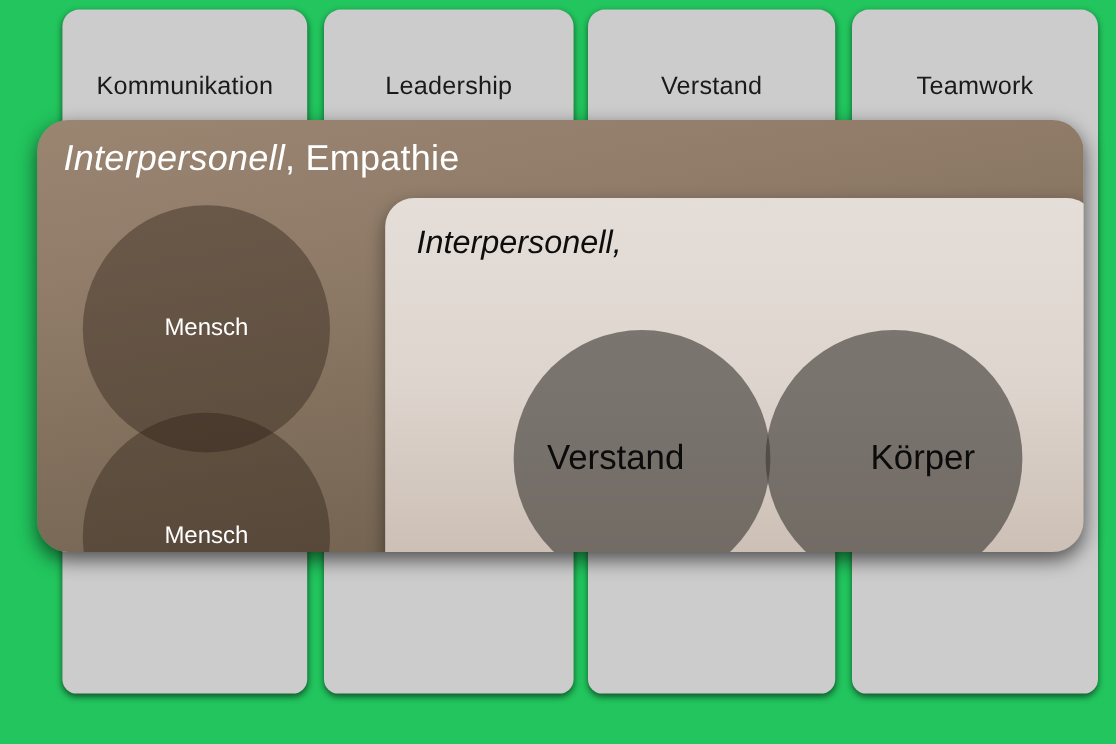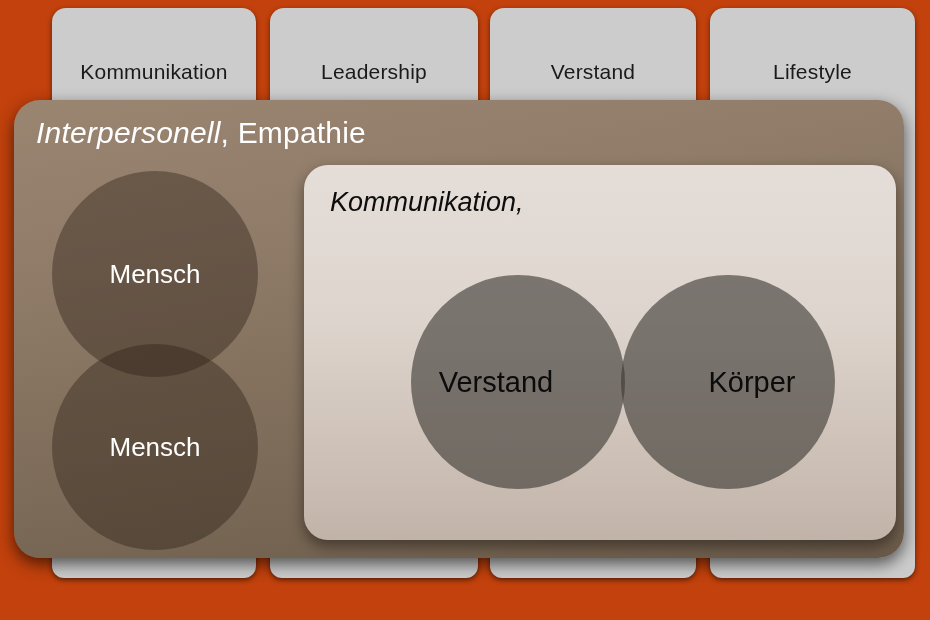--- a/index.html
+++ b/index.html
@@ -10,21 +10,21 @@
   body {
     width: 930px;
     height: 620px;
     overflow: hidden;
     font-family: "Liberation Sans", sans-serif;
   }
   #stage {
     position: relative;
     width: 930px;
     height: 620px;
-    background: #c2410c;
+    background: #22c55e;
   }
 
   
   .tab {
     position: absolute;
     top: 8px;
     height: 570px;
     background: #cccccc;
     border-radius: 14px 14px 12px 12px;
     box-shadow: 0 2px 5px rgba(0,0,0,0.55);
@@ -37,29 +37,28 @@
     text-align: center;
     font-size: 21px;
     color: #1a1a1a;
     letter-spacing: 0.2px;
     white-space: nowrap;
   }
 
   
   #outer-panel {
     position: absolute;
-    left: 14px;
+    left: 31px;
     top: 100px;
     width: 872px;
-    height: 458px;
+    height: 360px;
     border-radius: 26px;
     background: linear-gradient(170deg, #9a8571 0%, #907c69 28%, #7d6c59 64%, #6a5a49 100%);
     box-shadow: 0 6px 16px rgba(0,0,0,0.6);
     overflow: hidden;
-    padding-left: 18px;
   }
   #outer-title {
     position: absolute;
     left: 22px;
     top: 16px;
     font-size: 30px;
     color: #ffffff;
     white-space: nowrap;
     letter-spacing: 0.2px;
   }
@@ -72,21 +71,21 @@
     height: 206px;
     border-radius: 50%;
     background: rgba(42, 30, 20, 0.40);
   }
   .left-circle .clabel {
     position: absolute;
     left: 0; right: 0;
     top: 50%;
     transform: translateY(-50%);
     text-align: center;
-    font-size: 26px;
+    font-size: 20px;
     color: #ffffff;
     white-space: nowrap;
   }
   #left-circle-top    { left: 38px; top: 71px; }
   #left-circle-bottom { left: 38px; top: 244px; }
 
   
   #inner-panel {
     position: absolute;
     left: 290px;
@@ -139,37 +138,37 @@
   <div class="tab" id="tab-0" style="left: 52px; width: 204px;">
     <div class="tab-label">Kommunikation</div>
   </div>
   <div class="tab" id="tab-1" style="left: 270px; width: 208px;">
     <div class="tab-label">Leadership</div>
   </div>
   <div class="tab" id="tab-2" style="left: 490px; width: 206px;">
     <div class="tab-label">Verstand</div>
   </div>
   <div class="tab" id="tab-3" style="left: 710px; width: 205px;">
-    <div class="tab-label">Lifestyle</div>
+    <div class="tab-label">Teamwork</div>
   </div>
 
   <div id="outer-panel">
 
     <div id="outer-title"><span class="em">Interpersonell</span><span>, Empathie</span></div>
 
     <div class="left-circle" id="left-circle-top">
       <div class="clabel">Mensch</div>
     </div>
     <div class="left-circle" id="left-circle-bottom">
       <div class="clabel">Mensch</div>
     </div>
 
     <div id="inner-panel">
 
-      <div id="inner-title"><span class="em">Kommunikation,</span><br></div>
+      <div id="inner-title"><span class="em">Interpersonell,</span><br></div>
 
       <div class="venn-circle" id="venn-left">
         <div class="clabel">Verstand</div>
       </div>
       <div class="venn-circle" id="venn-right">
         <div class="clabel">Körper</div>
       </div>
 
     </div>
   </div>

